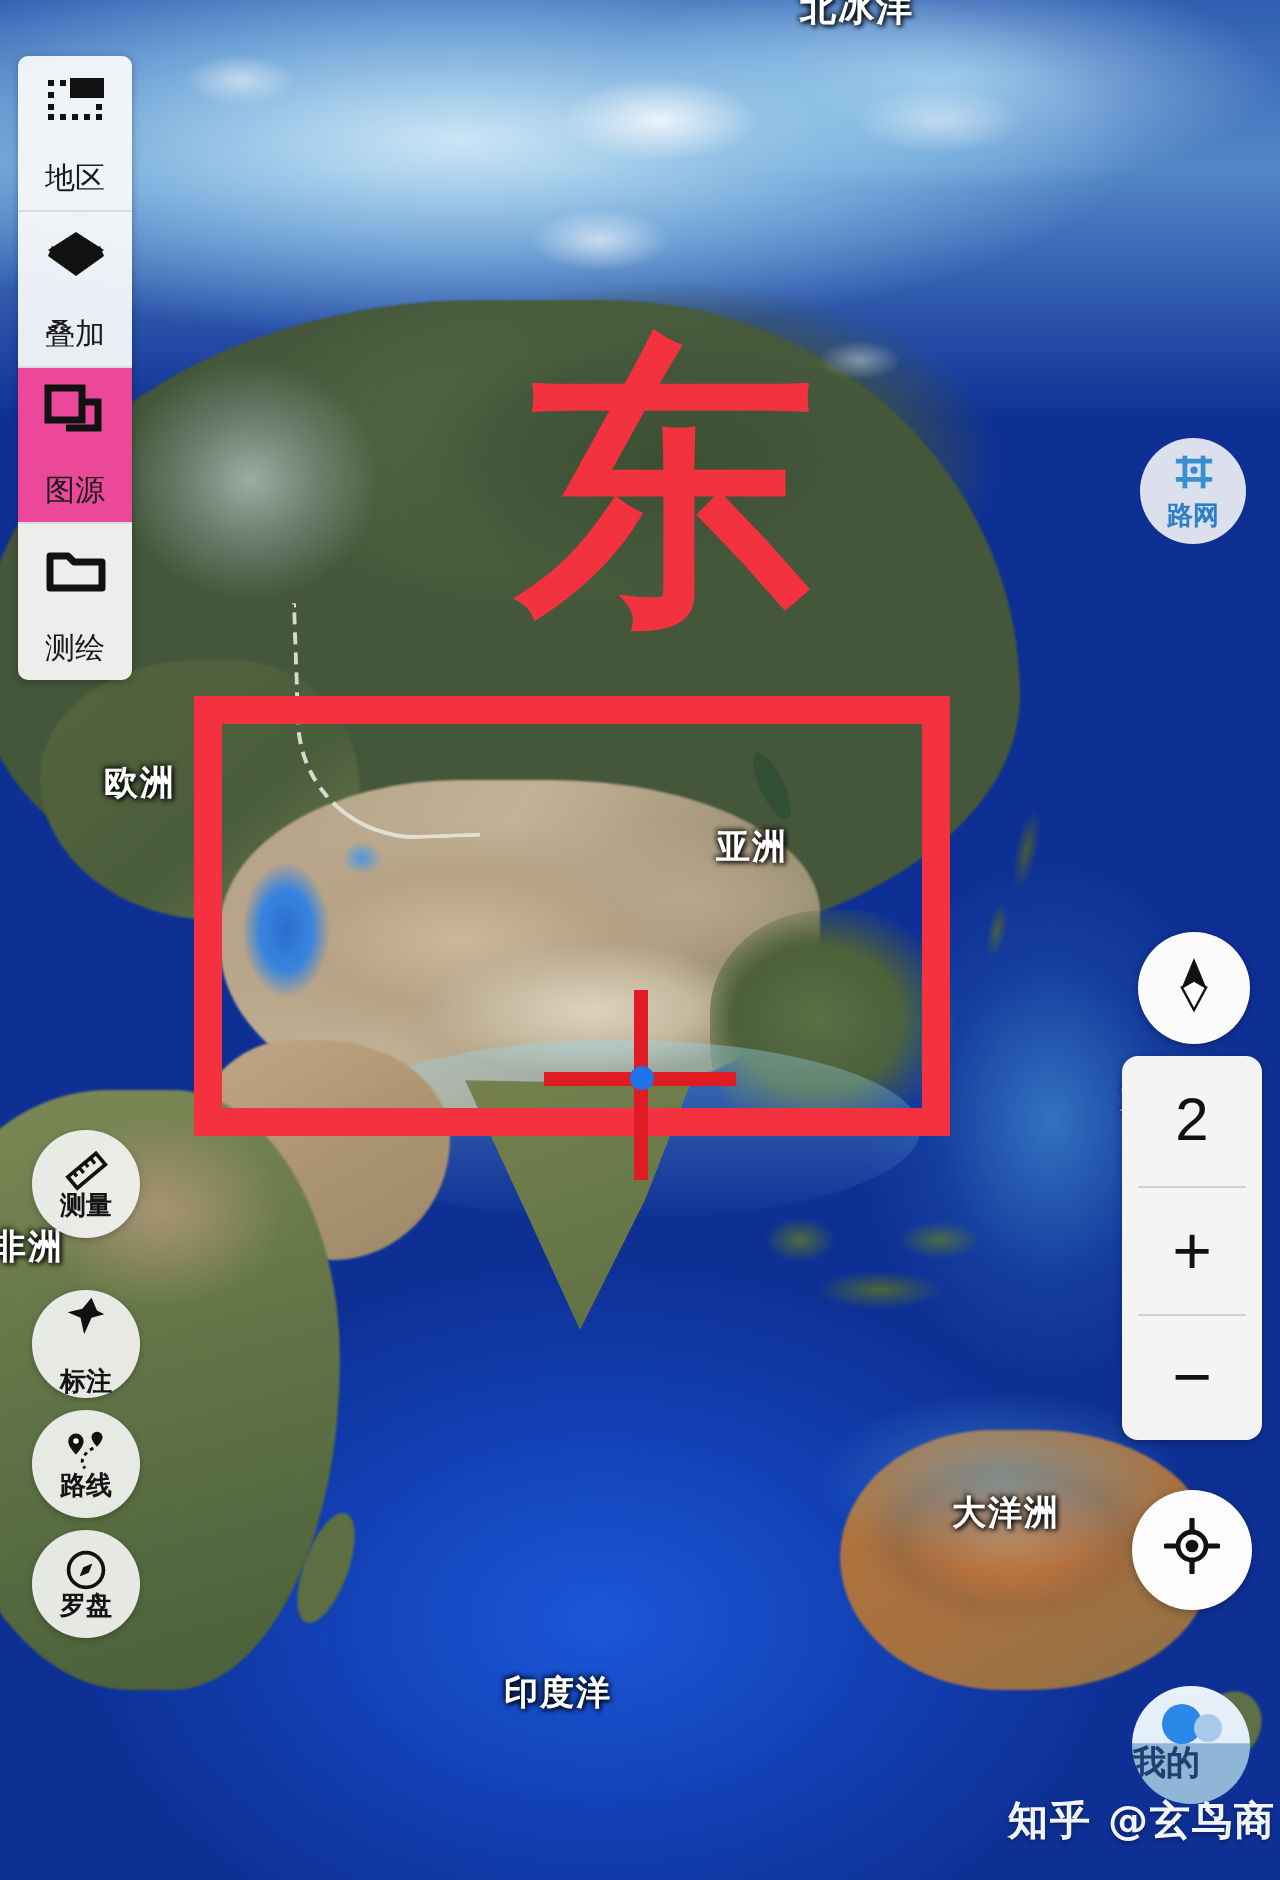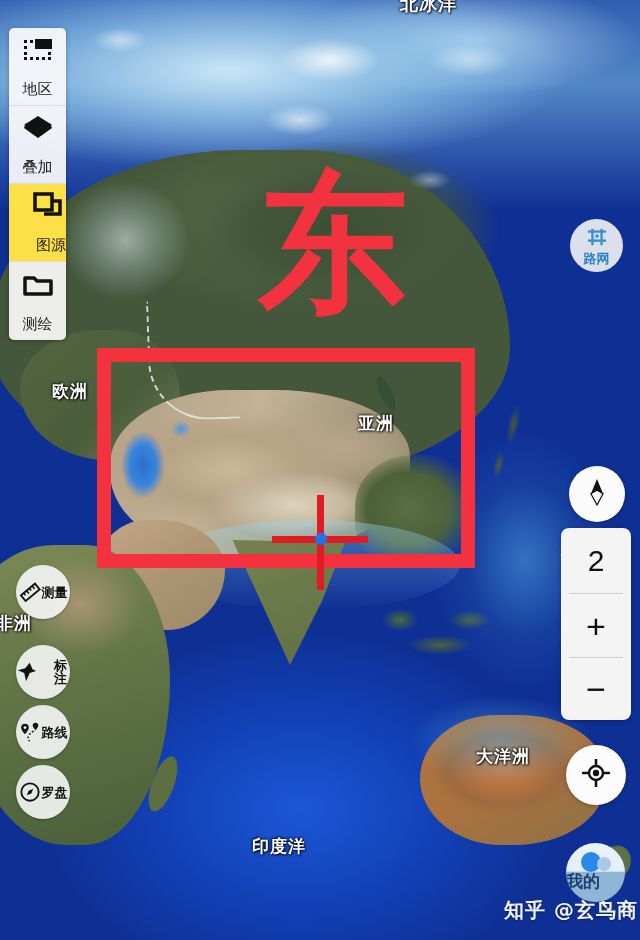--- a/index.html
+++ b/index.html
@@ -232,30 +232,30 @@
     border-radius: 5px;
     box-shadow: 0 1px 4px rgba(0,0,0,.3);
     overflow: hidden;
   }
   .panel-item {
     height: 78px; display: flex; flex-direction: column;
     align-items: center; justify-content: center; gap: 14px;
     border-bottom: 1px solid #dcdcdc; cursor: pointer;
   }
   .panel-item:last-child { border-bottom: none; }
-  .panel-item.active { background: #fde047; align-items: flex-end; }
+  .panel-item.active { background: #ec4899; }
   .panel-item .ico { width: 34px; height: 32px; display: block; }
   .panel-item .txt { font-size: 15px; color: #1a1a1a; font-weight: 500;
                      font-family: "DejaVu Sans", sans-serif; line-height: 1; }
 
   
   .round-btn {
     position: absolute; width: 54px; height: 54px; border-radius: 50%;
     background: rgba(246,246,246,0.9);
-    display: flex; flex-direction: row; align-items: center;
+    display: flex; flex-direction: column; align-items: center;
     justify-content: center; gap: 1px; cursor: pointer;
     box-shadow: 0 1px 3px rgba(0,0,0,.25);
   }
   .round-btn .ico { width: 22px; height: 22px; }
   .round-btn .txt { font-size: 13px; color: #141414; font-weight: 600;
                     font-family: "DejaVu Sans", sans-serif; line-height: 1; }
   .rb-measure { left: 16px; top: 565px; }
   .rb-mark    { left: 16px; top: 645px; gap: 16px; }
   .rb-route   { left: 16px; top: 705px; }
   .rb-compass { left: 16px; top: 765px; }

